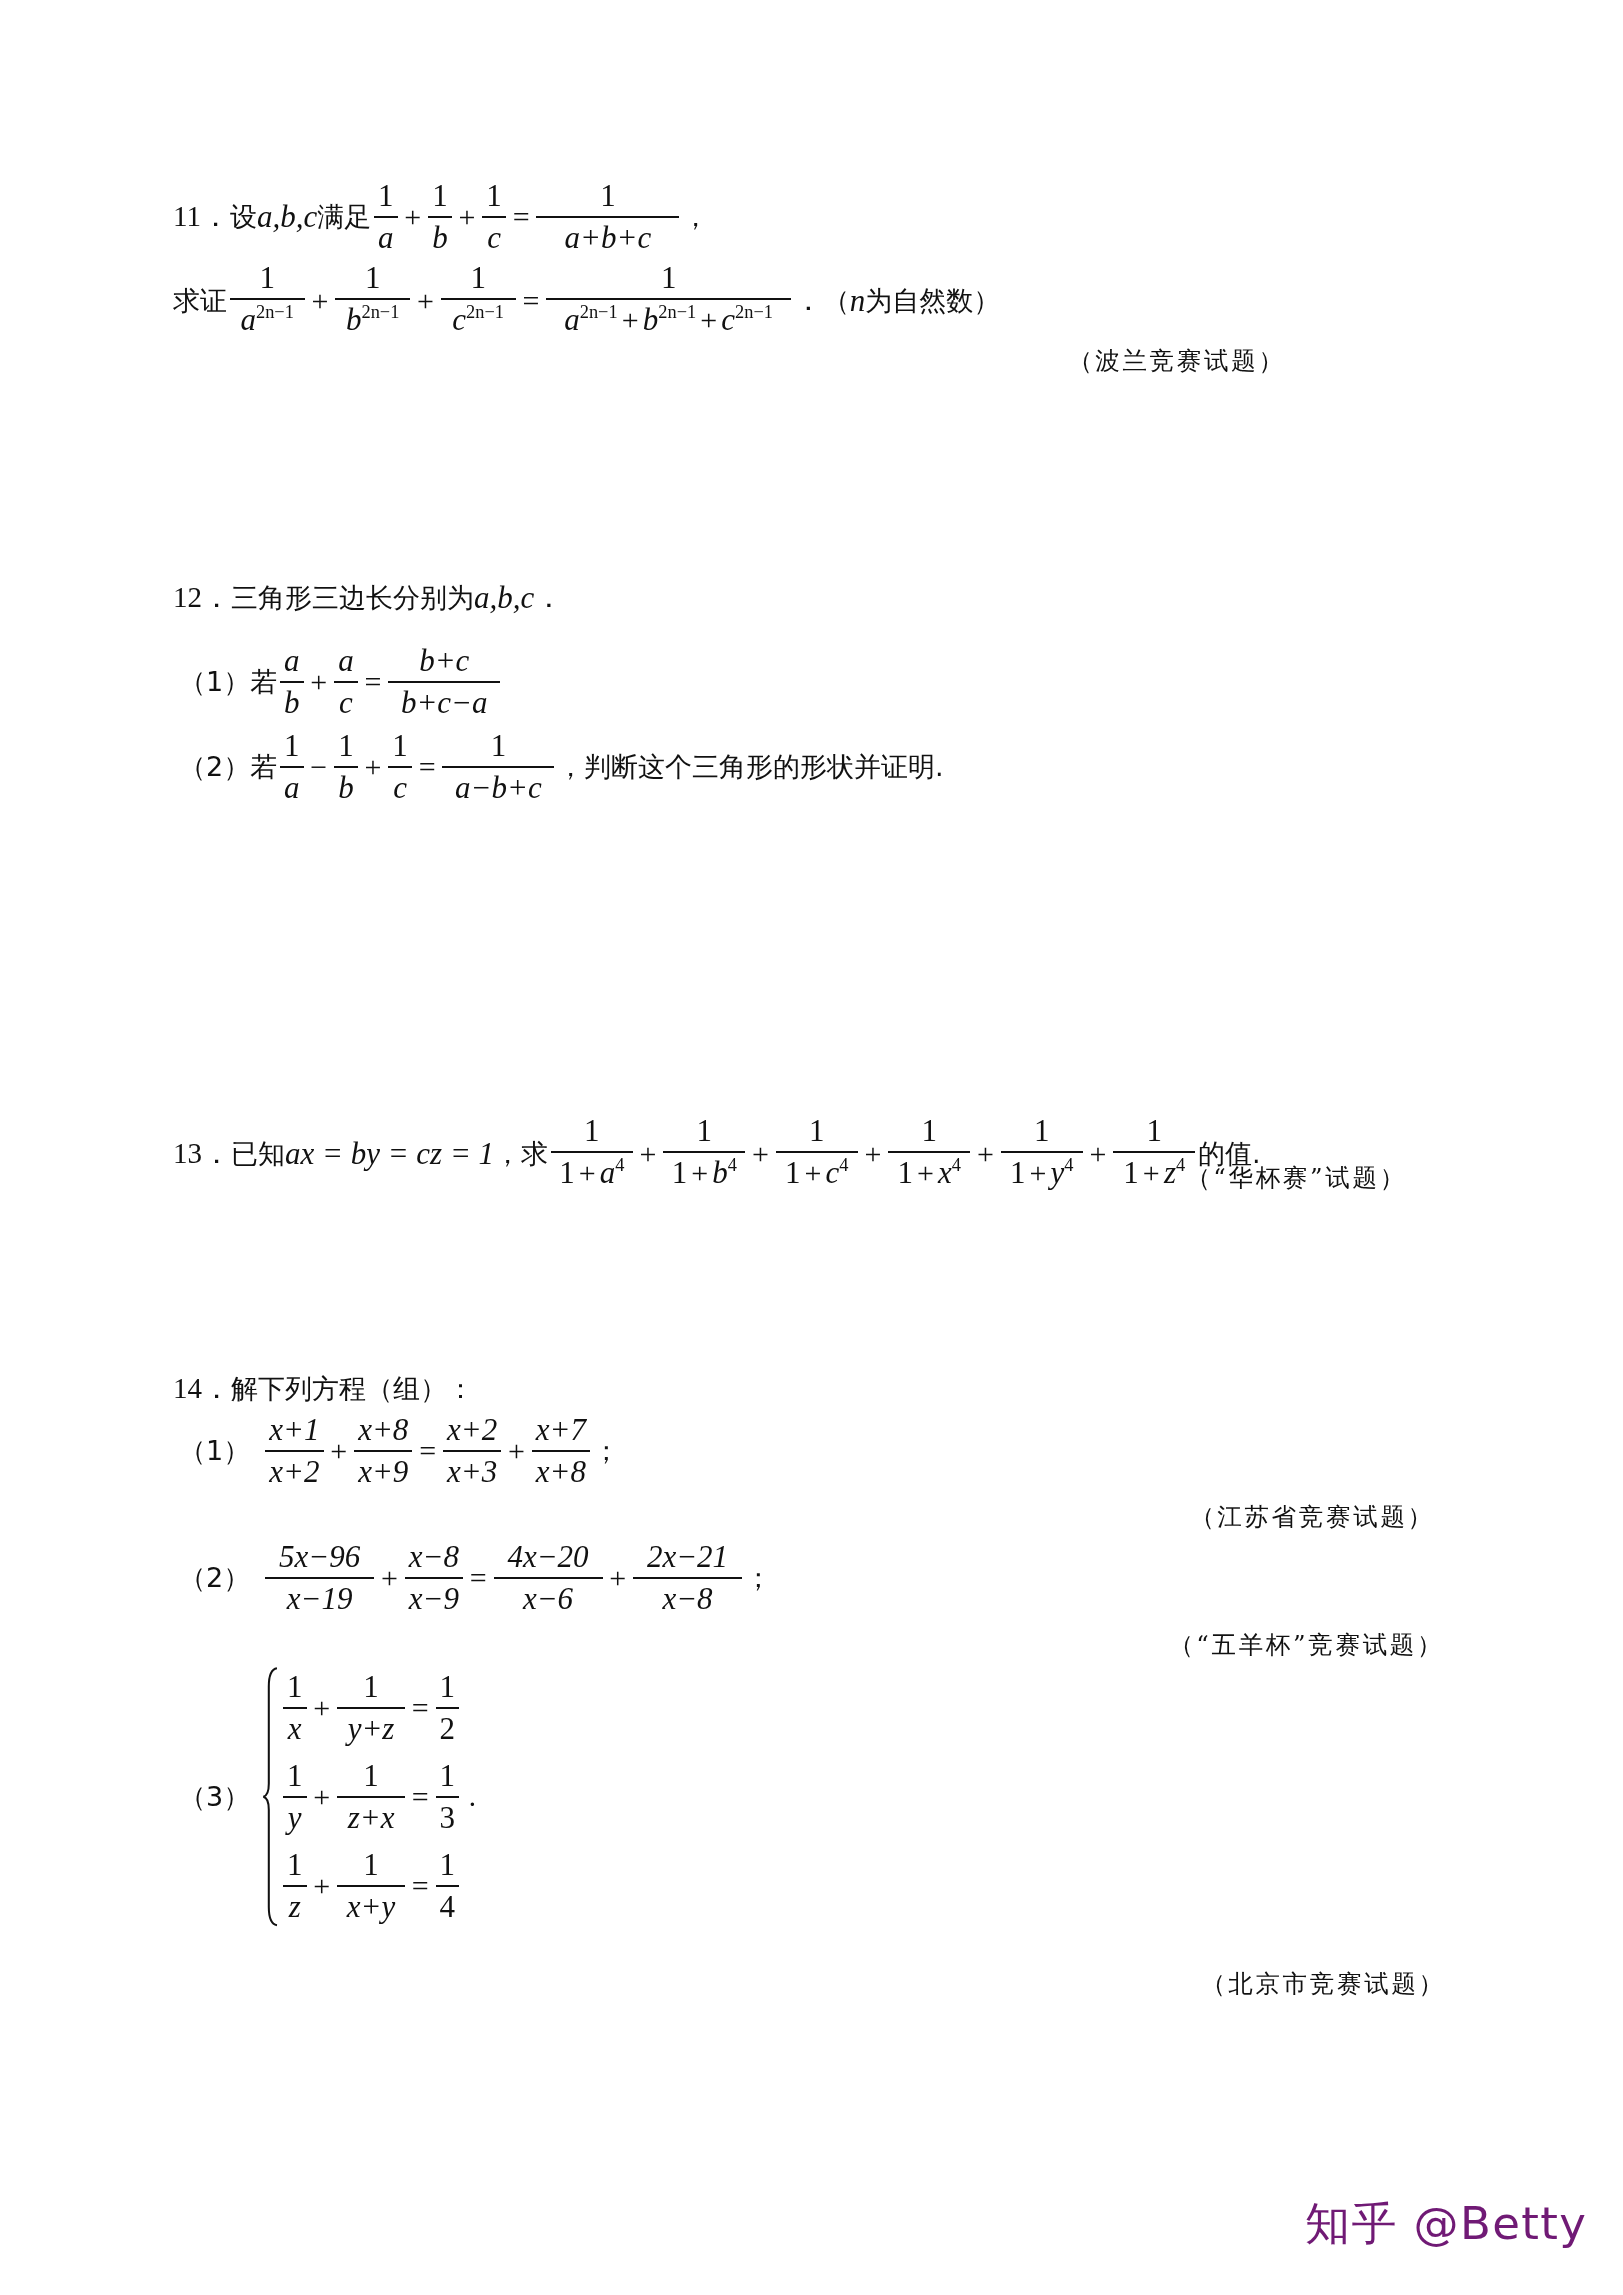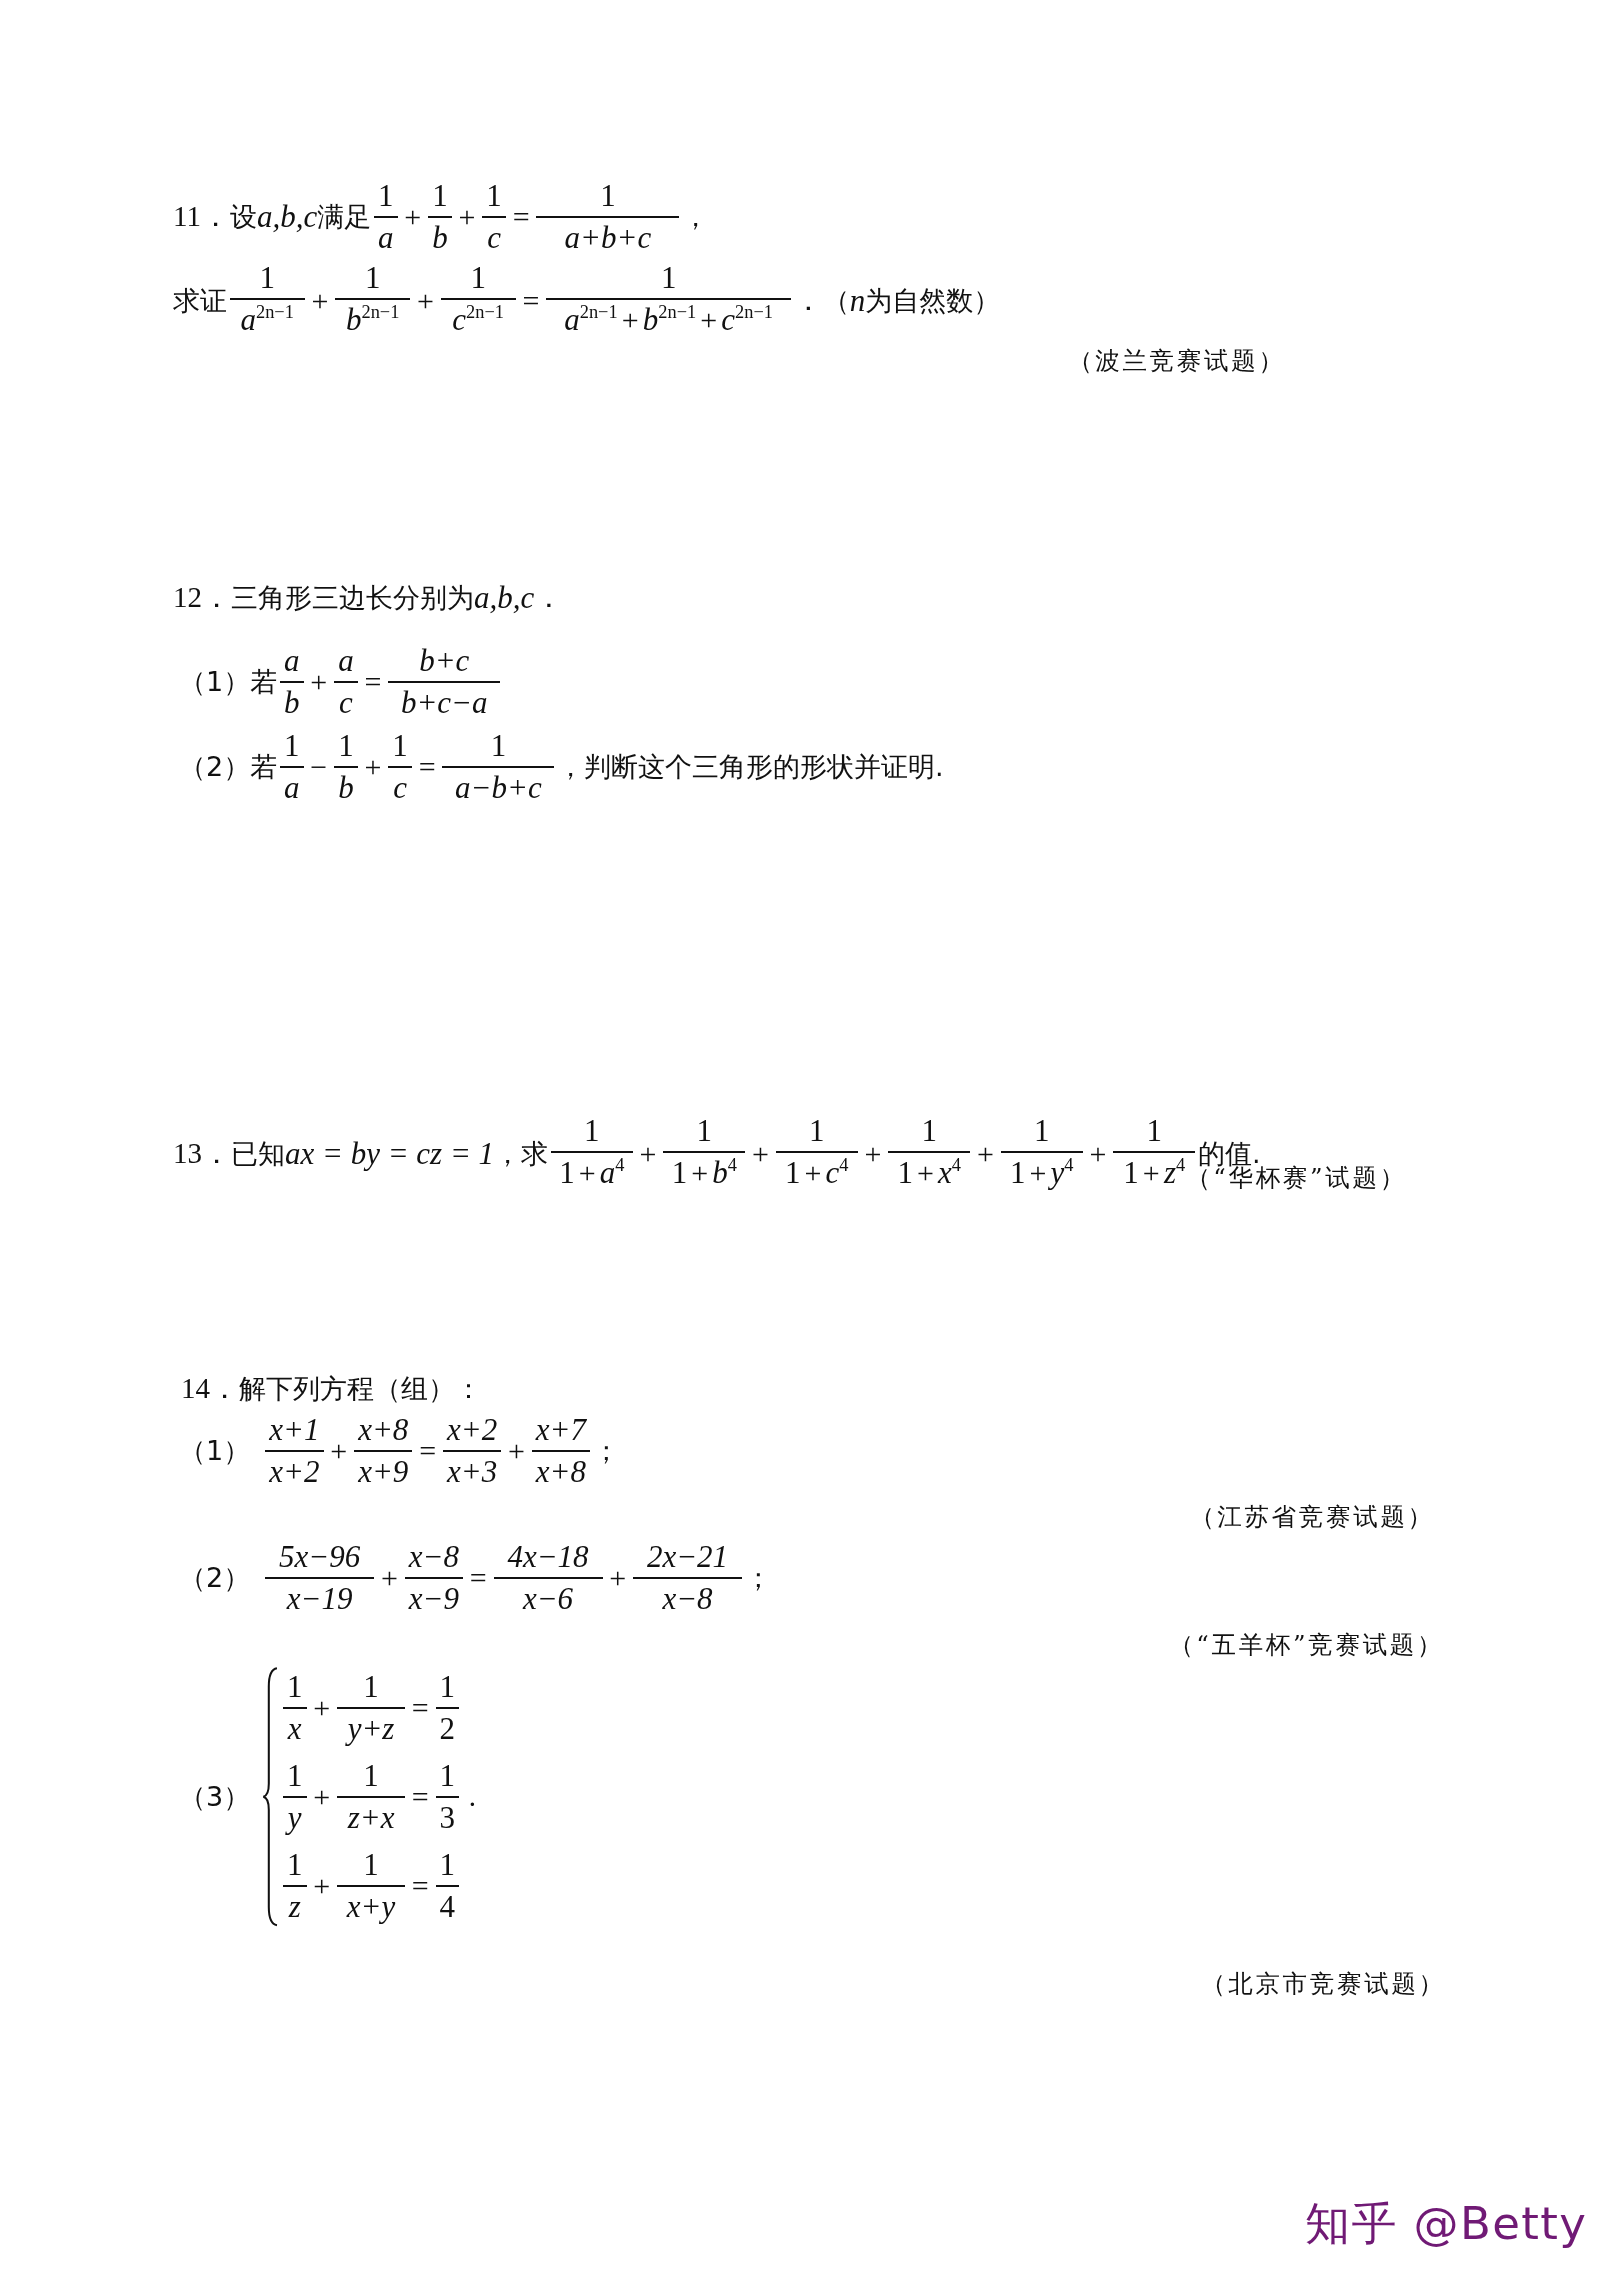--- a/index.html
+++ b/index.html
@@ -246,21 +246,21 @@
           <sup class="e">4</sup>
         </span>
       </span>
     <span class="cjk">的值.</span>
   </div>
 
   <div class="source" style="left:1186px; top:1161px;">（“华杯赛”试题）</div>
 </div>
 
 <div>
-  <div class="line" style="left:173px; top:1369px;margin-left:8px;">
+  <div class="line" style="left:173px; top:1369px;">
     <span class="num">14．</span>
     <span class="cjk">解下列方程（组）：</span>
   </div>
 
   <div class="line" style="left:179px; top:1410px;">
     <span class="cjk" style="margin-right:12.3px;">（1）</span>
     <span class="frac">
         <span class="n v">x+1</span>
         <span class="bar"></span>
         <span class="d v">x+2</span>
@@ -295,21 +295,21 @@
         <span class="d v">x−19</span>
       </span>
     <span class="op">+</span>
     <span class="frac">
         <span class="n v">x−8</span>
         <span class="bar"></span>
         <span class="d v">x−9</span>
       </span>
     <span class="op">=</span>
     <span class="frac" style="min-width:109px;">
-        <span class="n v">4x−18</span>
+        <span class="n v">4x−20</span>
         <span class="bar"></span>
         <span class="d v">x−6</span>
       </span>
     <span class="op">+</span>
     <span class="frac" style="min-width:109px;">
         <span class="n v">2x−21</span>
         <span class="bar"></span>
         <span class="d v">x−8</span>
       </span>
     <span class="cjk">；</span>

